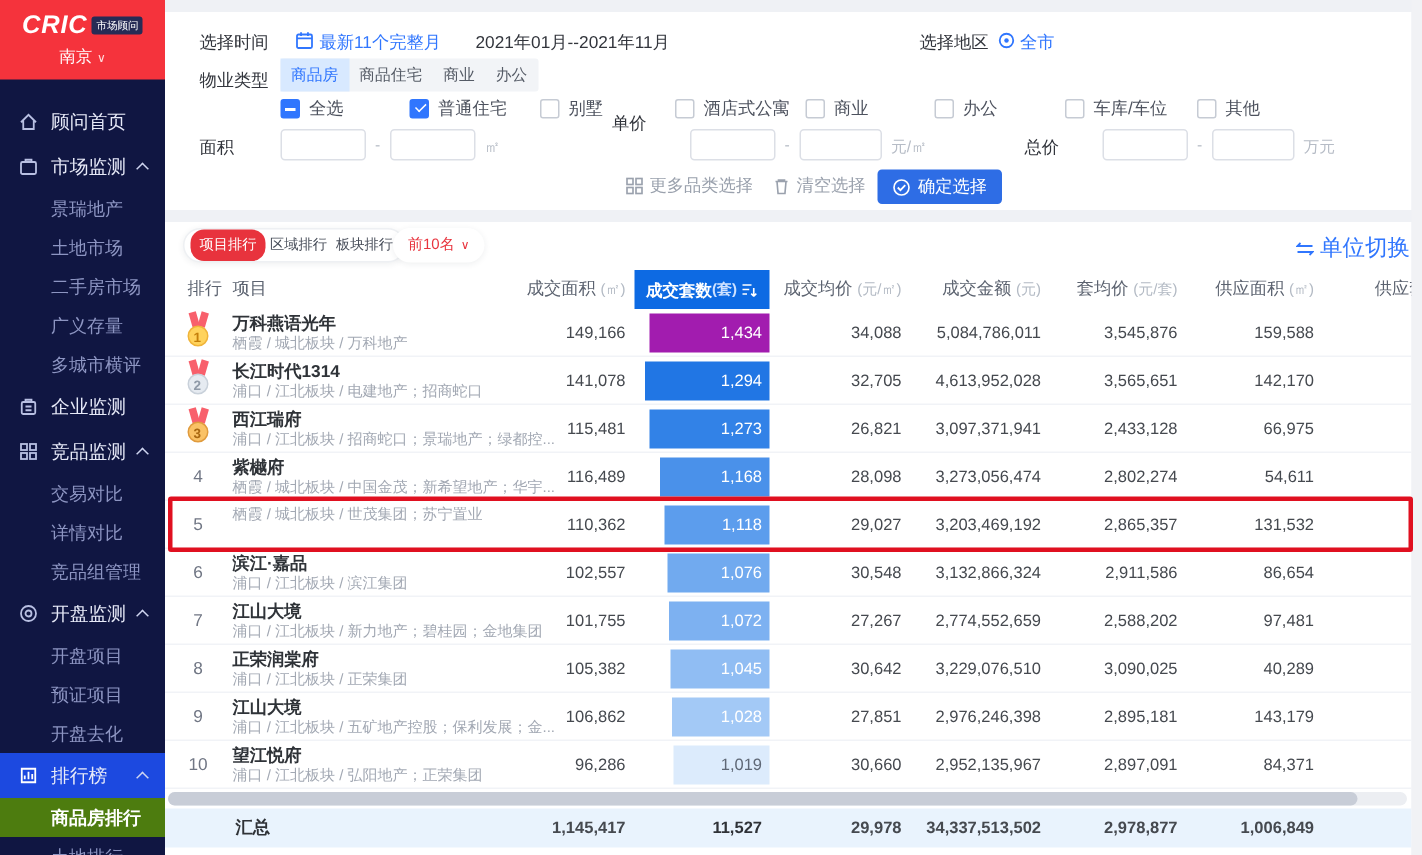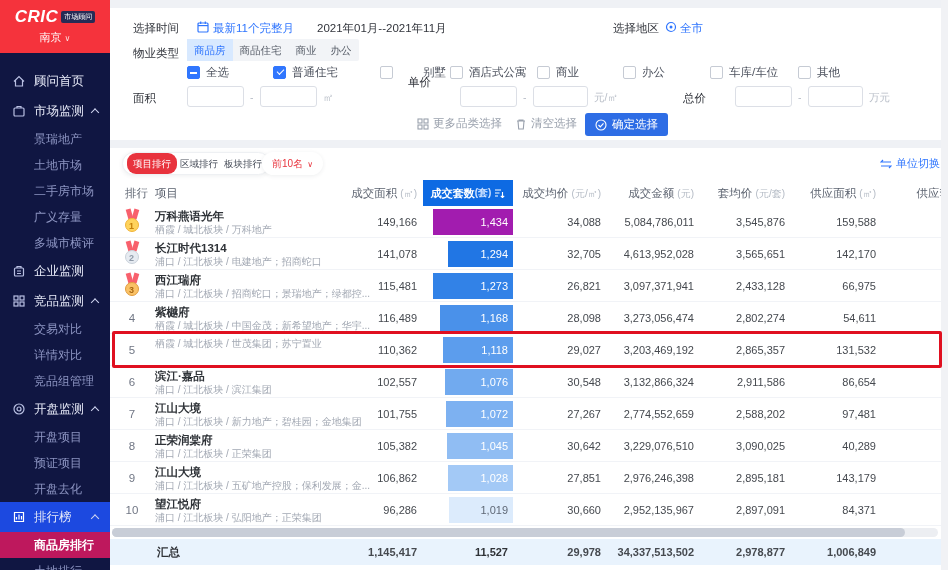--- a/index.html
+++ b/index.html
@@ -12,21 +12,21 @@
 .logo{color:#fff;font-weight:bold;font-size:17px;font-style:italic;letter-spacing:.5px;}
 .badge{background:#272b55;color:#fff;font-size:7px;padding:1px 3px;border-radius:2px;margin-left:3px;}
 .city{color:#fff;text-align:center;font-size:11px;margin-top:3px;}
 .city .caret{font-size:8px;color:#ffdddd;}
 .nav{padding-top:13px;}
 .nav-item{display:flex;align-items:center;position:relative;}
 .nav-item.group{height:30px;padding-left:12px;color:#e7eaf8;font-size:12.5px;}
 .nav-item.group .ico{width:14px;height:14px;margin-right:8px;flex:0 0 14px;}
 .nav-item.sub{height:26px;padding-left:34px;color:#8d95c2;font-size:12px;}
 .nav-item.group.active{background:#1c49e0;}
-.nav-item.sub.active{color:#fff;font-weight:bold;background:#be185d;}
+.nav-item.sub.active{color:#fff;font-weight:bold;background:#4d7c0f;}
 .chev{position:absolute;right:12px;top:50%;width:6px;height:6px;border-left:1.5px solid #cfd5f0;border-top:1.5px solid #cfd5f0;transform:translateY(-25%) rotate(45deg);}
 
 .content{position:absolute;left:110px;top:0;width:838px;height:570px;background:#eff1f5;}
 .vscroll{position:absolute;right:0;top:0;width:7px;height:570px;background:#f1f2f5;}
 .filter-card{position:absolute;left:0;top:8px;width:831px;height:132px;background:#fff;}
 .f-lab{position:absolute;color:#32353c;font-size:11.5px;}
 .f-link{position:absolute;color:#3076fe;font-size:11.5px;}
 .f-text{position:absolute;color:#32353c;font-size:11.5px;}
 .f-unit{position:absolute;color:#b6bcc6;font-size:10.5px;}
 .f-dash{position:absolute;color:#b6bcc6;font-size:10.5px;}
@@ -47,21 +47,21 @@
 .btnrow-item svg{margin-right:4px;}
 .confirm-btn{position:absolute;left:475px;top:105px;height:23px;padding:0 10px;background:#2e6de5;border-radius:3px;color:#fff;font-size:11.5px;display:flex;align-items:center;border:none;}
 .confirm-btn svg{margin-right:5px;}
 
 .table-card{position:absolute;left:0;top:148px;width:831px;height:422px;background:#fff;}
 .rank-tabs{position:absolute;left:12px;top:4px;height:23px;display:flex;align-items:center;background:#fff;border:1px solid #eef0f3;border-radius:12px;padding:0 4px;box-shadow:0 1px 4px rgba(40,50,70,.08);}
 .rtab{padding:0 3px;line-height:17px;color:#474d59;font-size:9.5px;border-radius:9px;white-space:nowrap;}
 .rtab.active{background:#e8333d;color:#fff;padding:2px 6px;}
 .topn{position:absolute;left:152px;top:4px;height:23px;line-height:23px;background:#fff;color:#e8333d;border-radius:12px;padding:0 10px;font-size:10px;box-shadow:0 1px 4px rgba(40,50,70,.08);}
 .topn .caret{font-size:8px;margin-left:4px;}
-.unit-switch{position:absolute;right:1px;top:8px;color:#3076fe;font-size:11px;display:flex;align-items:center;}
+.unit-switch{position:absolute;right:1px;top:8px;color:#3076fe;font-size:15px;display:flex;align-items:center;}
 .unit-switch svg{margin-right:4px;}
 
 .thead{position:absolute;left:0;top:32px;width:831px;height:26px;font-size:11.5px;color:#5c6370;}
 .thead .hcell{position:absolute;top:0;height:26px;line-height:26px;white-space:nowrap;}
 .thead .u{color:#b3bac4;font-size:10px;}
 .hbar{position:absolute;left:313px;top:0;width:90px;height:26px;background:#0d6ae3;color:#fff;display:flex;align-items:center;justify-content:center;font-weight:bold;font-size:11px;}
 .hbar svg{margin-left:3px;}
 .rows{position:absolute;left:0;top:58px;width:831px;}
 .trow{position:absolute;left:0;width:831px;height:32px;border-bottom:1px solid #f1f3f7;}
 .cell{position:absolute;white-space:nowrap;}
@@ -237,21 +237,21 @@
 
     <div class="cbrow" id="cbRow">
         <span class="cb indeterminate" style="left: 77px;">
           <span class="box"></span>
           <span class="lb">全选</span>
         </span>
         <span class="cb checked" style="left: 163px;">
           <span class="box"></span>
           <span class="lb">普通住宅</span>
         </span>
-        <span class="cb unchecked" style="left: 270px; gap: 24px;">
+        <span class="cb unchecked" style="left: 250px;">
           <span class="box"></span>
           <span class="lb">别墅</span>
         </span>
         <span class="cb unchecked" style="left: 340px;">
           <span class="box"></span>
           <span class="lb">酒店式公寓</span>
         </span>
         <span class="cb unchecked" style="left: 427px;">
           <span class="box"></span>
           <span class="lb">商业</span>
@@ -355,21 +355,21 @@
           <span class="cell num c-supply">159,588</span>
         </div>
         <div class="trow" style="top: 32px;">
           <span class="cell c-rank"><span class="medal m2"><i class="r1"></i><i class="r2"></i><b>2</b></span></span>
           <span class="cell c-name">
             <div class="pname">长江时代1314</div>
             <div class="ptags">浦口 / 江北板块 / 电建地产；招商蛇口</div>
           </span>
           <span class="cell num c-area">141,078</span>
           <span class="cell c-barwrap">
-            <span class="bar" style="width: 65px; background: rgb(33, 118, 228); color: rgb(255, 255, 255);">1,294</span>
+            <span class="bar" style="width: 83px; background: rgb(33, 118, 228); color: rgb(255, 255, 255);">1,294</span>
           </span>
           <span class="cell num c-price">32,705</span>
           <span class="cell num c-amount">4,613,952,028</span>
           <span class="cell num c-avg">3,565,651</span>
           <span class="cell num c-supply">142,170</span>
         </div>
         <div class="trow" style="top: 64px;">
           <span class="cell c-rank"><span class="medal m3"><i class="r1"></i><i class="r2"></i><b>3</b></span></span>
           <span class="cell c-name">
             <div class="pname">西江瑞府</div>

